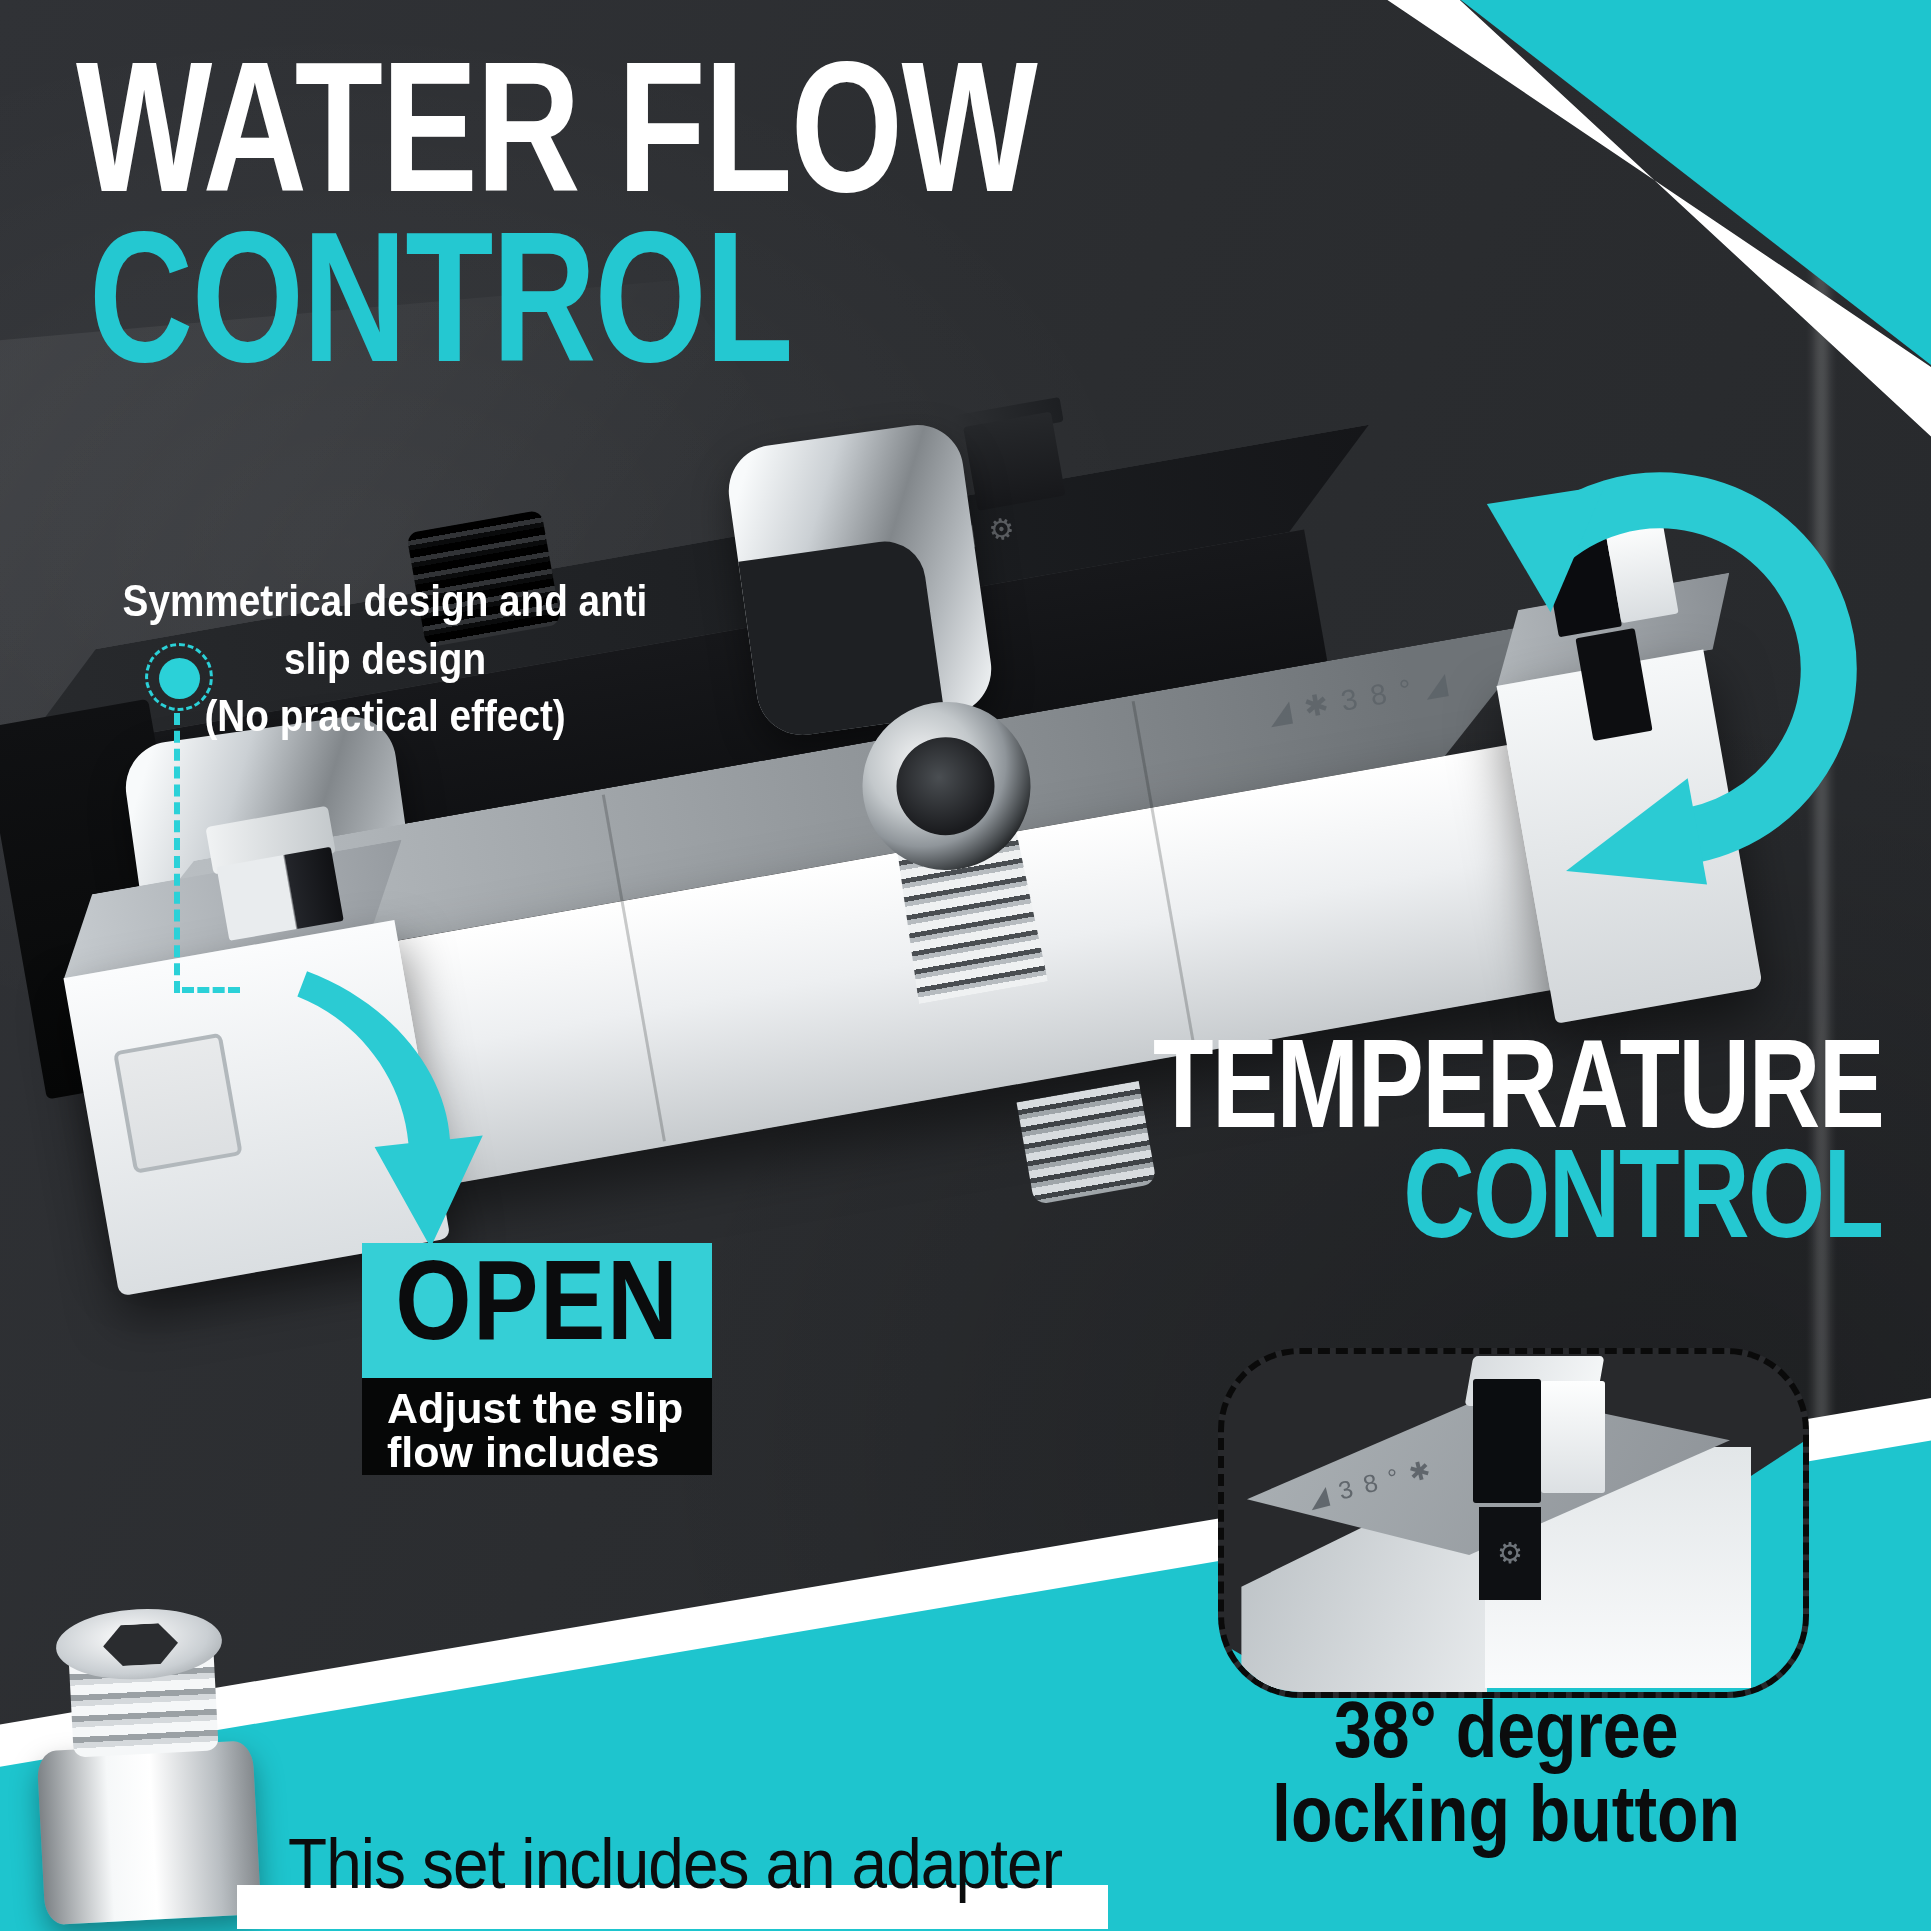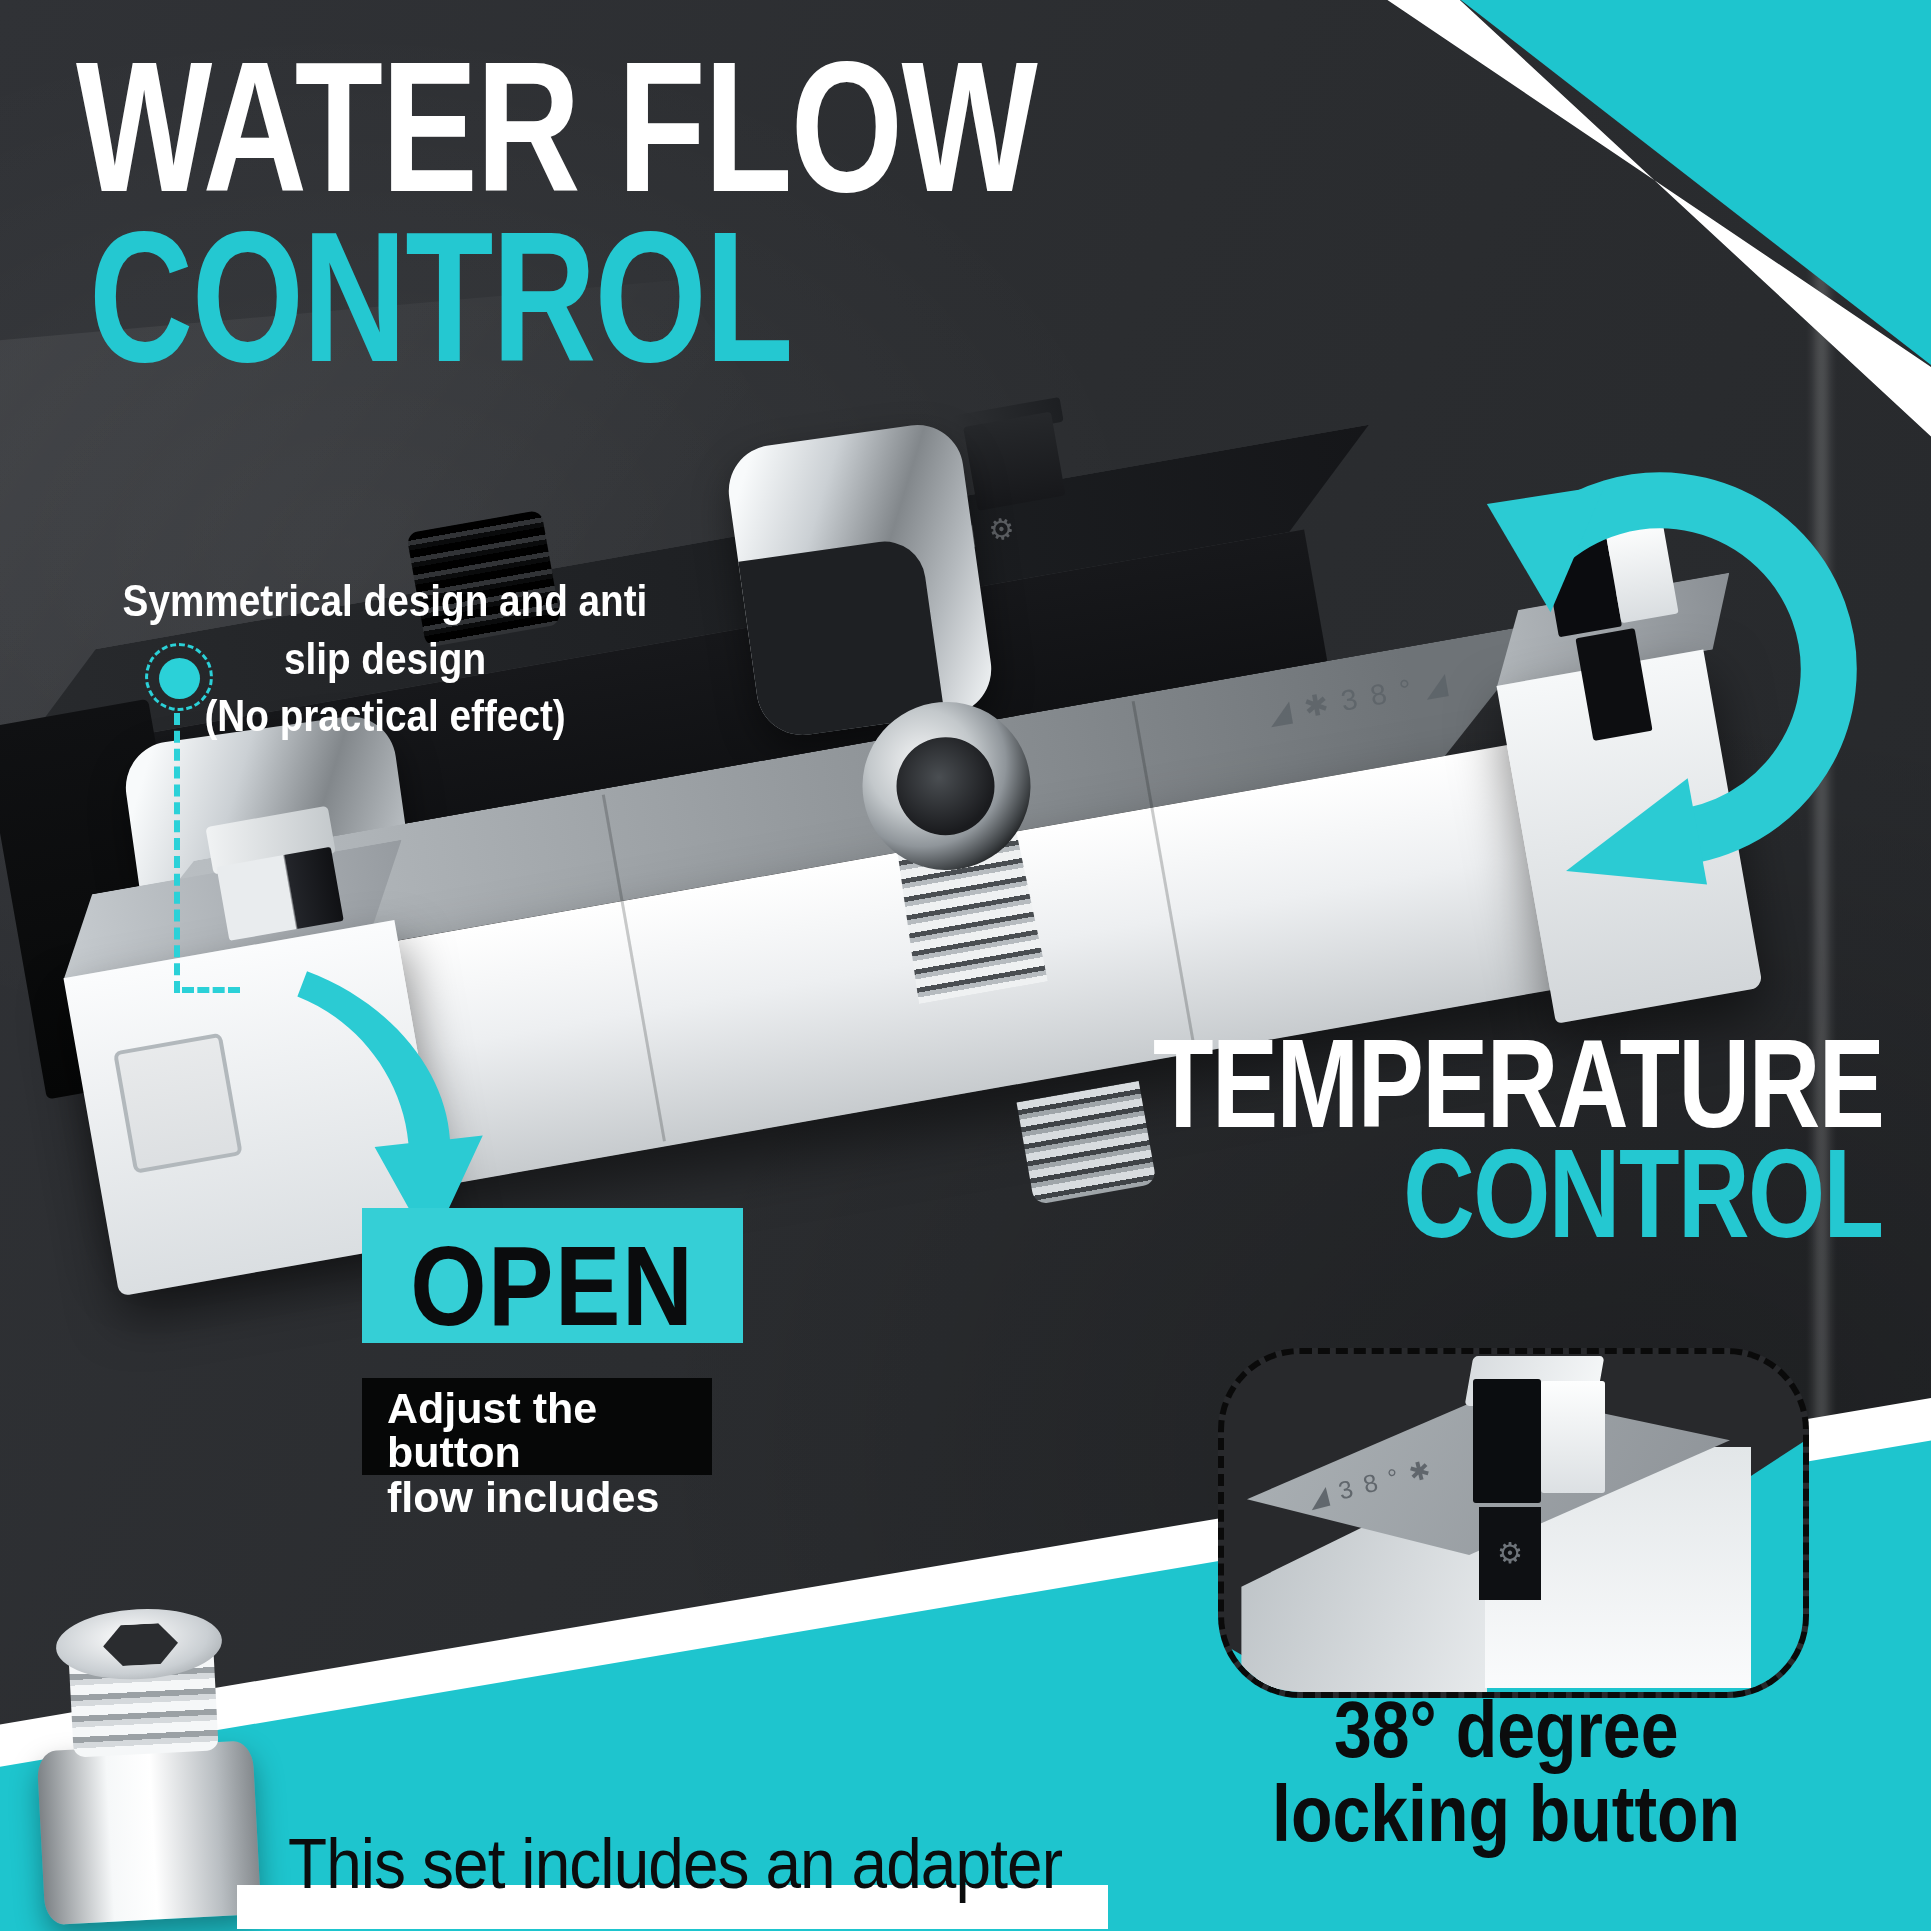--- a/index.html
+++ b/index.html
@@ -84,21 +84,21 @@
   .cv-outlet-bottom{left:896px;top:381px;width:124px;height:104px;border-radius:0 0 13.5px 13.5px;
     background:repeating-linear-gradient(180deg,#D8DCDF 0 7.7px,#3F4347 7.7px 12.6px,#9FA5A9 12.6px 17.4px);}
   
   #title{left:76px;top:35px;color:#FFFFFF;font-size:185px;}
   #title2{left:89px;top:205px;color:#24C8D1;font-size:185px;}
   #sym-note{left:0;top:572px;width:686px;text-align:center;color:#FFFFFF;font-size:45px;font-weight:700;line-height:1.28;margin-left:42px;}
   #dash-circle{left:145px;top:643px;width:62px;height:62px;border:3.9px dashed #2BD1D8;border-radius:50%;}
   #dash-dot{left:159px;top:658px;width:41px;height:41px;border-radius:50%;background:#2BD1D8;}
   #dash-line-v{left:174px;top:713px;width:0;height:280px;border-left:6.8px dashed #2BD1D8;}
   #dash-line-h{left:182px;top:987px;width:58px;height:0;border-top:6.8px dashed #2BD1D8;}
-  #open-box{left:362px;top:1208px;width:381px;height:135px;background:#35CFD6;display:flex;align-items:flex-end;justify-content:center;}
+  #open-box{left:362px;top:1243px;width:350px;height:135px;background:#35CFD6;display:flex;align-items:flex-start;justify-content:center;}
   #open-box .hd{color:#0B0C0D;font-size:114px;letter-spacing:1.9px;}
   #open-desc{left:362px;top:1378px;width:350px;height:97px;background:#060707;color:#FFFFFF;
     font-size:43px;font-weight:700;line-height:1.04;padding-top:7.7px;box-sizing:border-box;padding-left:25px;}
   #temp1{left:917px;top:1020px;width:966px;text-align:right;color:#FFFFFF;font-size:127px;}
   #temp2{left:917px;top:1130px;width:966px;text-align:right;color:#24C8D1;font-size:127px;}
   #callout{left:1218px;top:1348px;width:579px;height:338px;border:6.8px dashed #0A0A0A;border-radius:82px;
     overflow:hidden;background:#28292C;}
   .co-teal{left:0;top:0;width:100%;height:100%;background:#1EC5CE;clip-path:polygon(100% 26%, 100% 100%, 34% 100%);}
   .co-teal2{left:0;top:0;width:100%;height:100%;background:#1EC5CE;clip-path:polygon(0 86%, 14% 100%, 0 100%);}
   .co-stripe{left:-29px;top:259px;width:328px;height:21px;background:#FFFFFF;transform:rotate(-33deg);}
@@ -194,21 +194,21 @@
       <path d="M1600,565 A175,175 0 1 1 1710,868" fill="none" stroke="#2BCBD3" stroke-width="58"></path>
       <polygon points="1540,522 1662,503 1606,634" fill="#2BCBD3"></polygon>
       <polygon points="1622,902 1748,806 1768,916" fill="#2BCBD3"></polygon>
     </g>
   </svg>
 
   <div class="abs z24" id="open-box">
     <span class="hd cond-c">OPEN</span>
   </div>
   <div class="abs z24" id="open-desc">
-    <div>Adjust the button</div>
+    <div>Adjust the slip</div>
     <div>flow includes</div>
   </div>
 
   <div class="abs z24" id="callout">
     <div class="abs co-teal"></div>
     <div class="abs co-teal2"></div>
     <div class="abs co-stripe"></div>
     <div class="abs co-facet-l"></div>
     <div class="abs co-facet-r"></div>
     <div class="abs co-top"></div>

